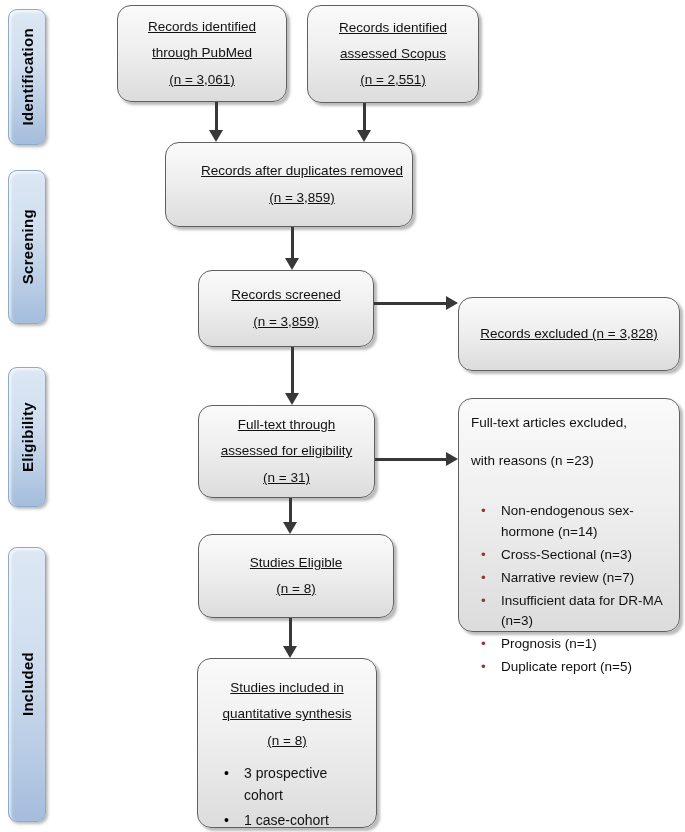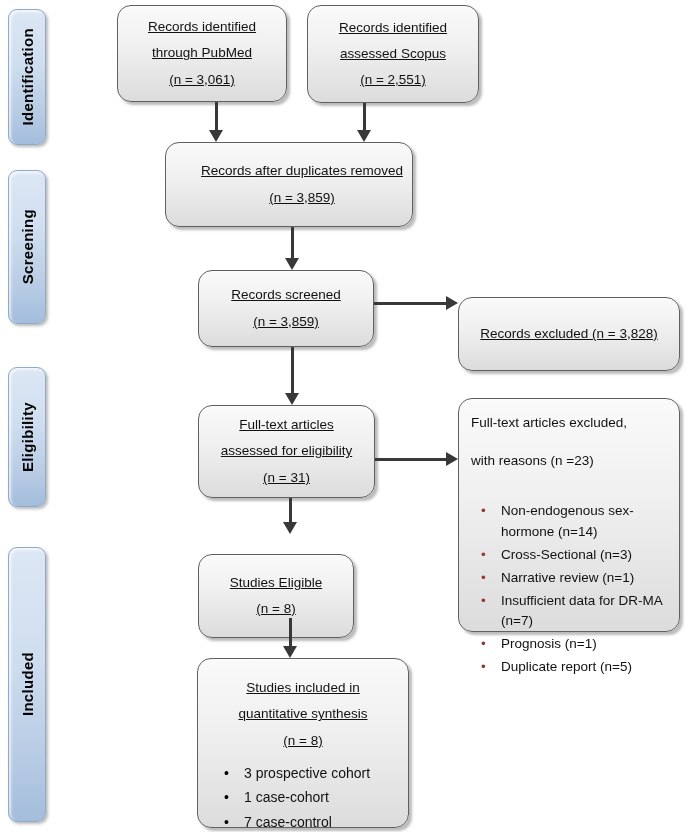--- a/index.html
+++ b/index.html
@@ -155,44 +155,44 @@
   <div class="box" style="left:198px; top:270px; width:176px; height:77px;">
     <div class="box-line">Records screened</div>
     <div class="box-line">(n = 3,859)</div>
   </div>
 
   <div class="box" style="left:458px; top:279px; width:222px; height:74px;margin-top:18px;">
     <div class="box-line">Records excluded (n = 3,828)</div>
   </div>
 
   <div class="box" style="left:198px; top:405px; width:177px; height:93px;">
-    <div class="box-line">Full-text articles</div>
+    <div class="box-line">Full-text through</div>
     <div class="box-line">assessed for eligibility</div>
     <div class="box-line">(n = 31)</div>
   </div>
 
   <div class="box top-flow" style="left:458px; top:398px; width:222px; height:234px;gap:17px;">
     <div>Full-text articles excluded,</div>
     <div>with reasons (n =23)</div>
     <ul class="bullets red-bullets">
       <li>Non-endogenous sex-hormone (n=14)</li>
       <li>Cross-Sectional (n=3)</li>
-      <li>Narrative review (n=1)</li>
-      <li>Insufficient data for DR-MA (n=7)</li>
+      <li>Narrative review (n=7)</li>
+      <li>Insufficient data for DR-MA (n=3)</li>
       <li>Prognosis (n=1)</li>
       <li>Duplicate report (n=5)</li>
     </ul>
   </div>
 
-  <div class="box" style="left:198px; top:554px; width:156px; height:84px;">
+  <div class="box" style="left:198px; top:534px; width:196px; height:84px;">
     <div class="box-line">Studies Eligible</div>
     <div class="box-line">(n = 8)</div>
   </div>
 
-  <div class="box" style="left:197px; top:658px; width:212px; height:170px; justify-content:flex-start; padding-top:16px;">
+  <div class="box" style="left:197px; top:658px; width:180px; height:170px; justify-content:flex-start; padding-top:16px;">
     <div class="box-line">Studies included in</div>
     <div class="box-line">quantitative synthesis</div>
     <div class="box-line">(n = 8)</div>
     <ul class="bullets black-bullets small-list">
       <li>3 prospective cohort</li>
       <li>1 case-cohort</li>
       <li>7 case-control</li>
     </ul>
   </div>
 

